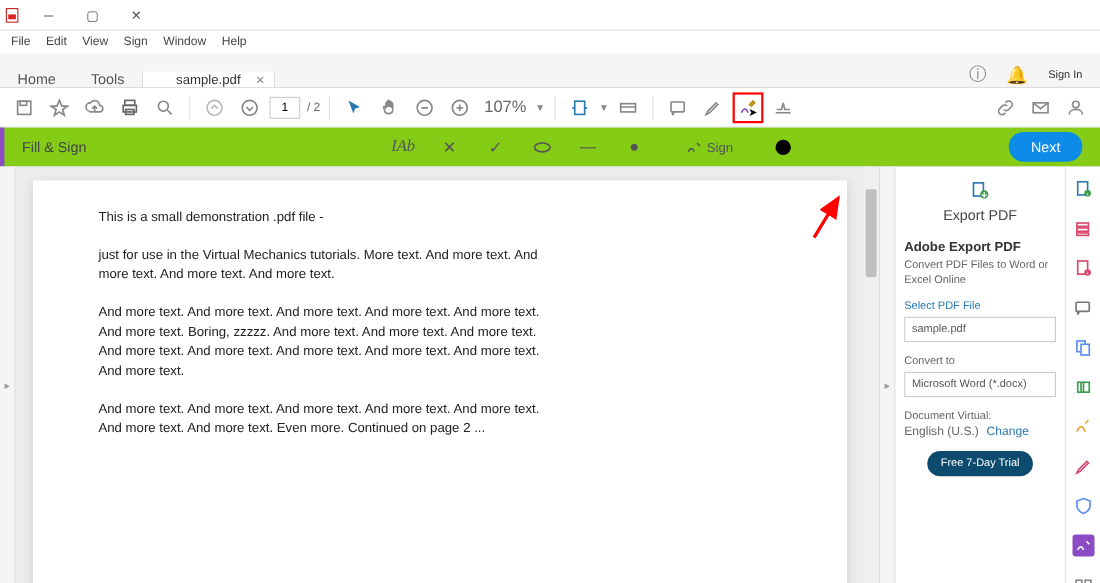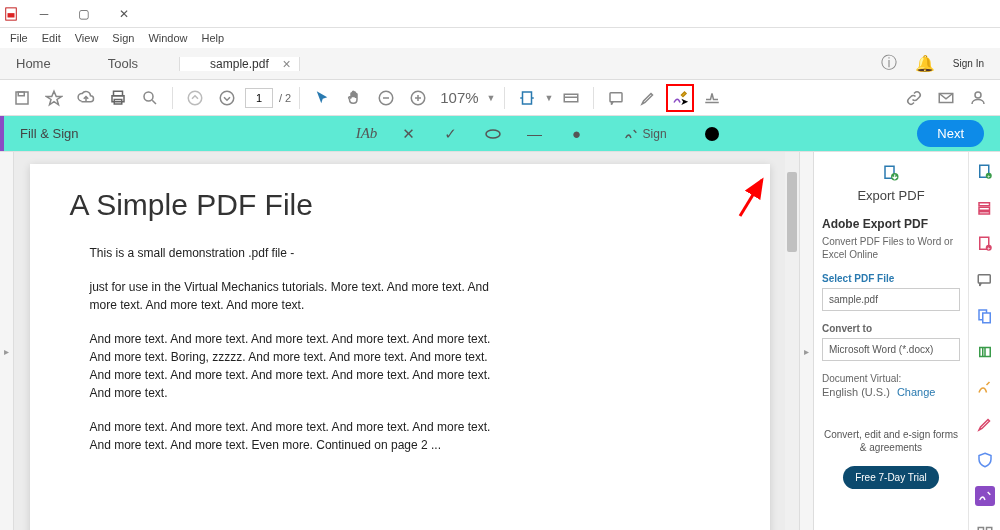--- a/index.html
+++ b/index.html
@@ -10,42 +10,42 @@
 .titlebar .pdf-icon { width: 14px; height: 14px; margin-right: 6px; }
 .titlebar .title { flex: 1; font-size: 11px; color: #555; }
 .win-controls { display: flex; gap: 0; }
 .win-btn { width: 40px; height: 24px; display: flex; align-items: center; justify-content: center; cursor: pointer; color: #555; }
 
 
 .menubar { height: 20px; display: flex; align-items: center; padding-left: 4px; gap: 2px; font-size: 11px; }
 .menubar .menu-item { padding: 2px 6px; cursor: pointer; color: #444; }
 
 
-.tabbar { height: 32px; display: flex; align-items: center; background: #f5f5f5; border-bottom: 1px solid #ddd; gap: 25px; }
+.tabbar { height: 32px; display: flex; align-items: flex-end; background: #f5f5f5; border-bottom: 1px solid #ddd; }
 .tabbar .home, .tabbar .tools { padding: 0 16px; display: flex; align-items: center; font-size: 13px; color: #555; cursor: pointer; }
 .tabbar .doc-tab { display: flex; align-items: center; padding: 0 30px 0 30px; background: #fff; border-left: 1px solid #ddd; border-right: 1px solid #ddd; font-size: 12px; position: relative; }
 .tabbar .doc-tab .closex { position: absolute; right: 8px; top: 50%; transform: translateY(-50%); cursor: pointer; color: #888; font-size: 14px; }
 .tabbar .spacer { flex: 1; }
 .tabbar .right-controls { display: flex; align-items: center; padding-right: 16px; gap: 18px; }
 .tabbar .right-controls .ic { color: #888; cursor: pointer; font-size: 16px; }
 .tabbar .signin { font-size: 10px; color: #333; cursor: pointer; }
 
 
 .maintoolbar { height: 36px; display: flex; align-items: center; background: #fff; border-bottom: 1px solid #e0e0e0; padding: 0 8px; gap: 4px; }
 .tb-btn { width: 28px; height: 28px; display: flex; align-items: center; justify-content: center; color: #666; cursor: pointer; }
 .tb-btn svg { width: 18px; height: 18px; }
 .tb-sep { width: 1px; height: 22px; background: #e0e0e0; margin: 0 4px; }
 .page-input { width: 28px; height: 20px; border: 1px solid #ccc; text-align: center; font-size: 11px; }
 .page-total { font-size: 11px; color: #666; margin-left: 2px; }
 .zoom-level { font-size: 15px; color: #666; margin: 0 4px; }
 .highlighted { border: 2px solid red; }
 .right-tb { margin-left: auto; display: flex; gap: 4px; }
 
 
-.fillsign-bar { height: 36px; display: flex; align-items: center; background: #5eead4; border-bottom: 1px solid #e0e0e0; }
+.fillsign-bar { height: 36px; display: flex; align-items: center; background: #84cc16; border-bottom: 1px solid #e0e0e0; }
 .fs-accent { width: 4px; height: 100%; background: #8a4bc4; }
 .fs-label { font-size: 13px; color: #444; padding: 0 16px; }
 .fs-tools { display: flex; align-items: center; gap: 18px; margin-left: 260px; }
 .fs-tool { width: 24px; height: 24px; display: flex; align-items: center; justify-content: center; color: #555; cursor: pointer; font-size: 15px; }
 .fs-sign { display: flex; align-items: center; gap: 4px; font-size: 12px; color: #555; cursor: pointer; margin-left: 16px; }
 .fs-color { width: 14px; height: 14px; border-radius: 50%; background: #000; margin-left: 20px; cursor: pointer; }
 .fs-right { margin-left: auto; display: flex; align-items: flex-end; gap: 12px; padding-right: 16px; }
 .btn-next { background: #0d8be8; color: #fff; border: none; border-radius: 16px; padding: 6px 20px; font-size: 13px; cursor: pointer; }
 .btn-close { background: #fff; color: #333; border: 1px solid #bbb; border-radius: 16px; padding: 6px 20px; font-size: 13px; cursor: pointer; }
 
@@ -57,21 +57,21 @@
 .page h1 { font-family: Arial, sans-serif; font-size: 30px; font-weight: normal; margin-bottom: 22px; margin-left: -20px; }
 .page p { font-family: Arial, sans-serif; font-size: 12px; line-height: 1.5; margin-bottom: 16px; color: #222; max-width: 420px; }
 .doc-scrollbar { width: 14px; background: #f0f0f0; position: relative; }
 .doc-scrollbar .thumb { position: absolute; top: 20px; left: 2px; right: 2px; height: 80px; background: #c0c0c0; border-radius: 2px; cursor: pointer; }
 
 
 .side-panel { width: 155px; background: #fff; border-left: 1px solid #ddd; display: flex; flex-direction: column; padding: 12px 8px; font-size: 11px; }
 .side-panel .export-head { display: flex; align-items: center; gap: 6px; font-size: 13px; color: #444; margin-bottom: 14px; flex-direction: column; }
 .side-panel .sub { font-size: 12px; font-weight: bold; color: #333; margin-bottom: 4px; }
 .side-panel .desc { font-size: 10px; color: #666; line-height: 1.3; margin-bottom: 12px; }
-.side-panel .lbl { font-size: 10px; color: #2a7ab0; margin-bottom: 4px; font-weight: bold; }
+.side-panel .lbl { font-size: 10px; color: #2a7ab0; margin-bottom: 4px; }
 .side-panel .select-box { border: 1px solid #ccc; padding: 5px 6px; font-size: 10px; color: #555; margin-bottom: 12px; cursor: pointer; }
 .side-panel .lang { font-size: 10px; color: #666; margin-bottom: 2px; }
 .side-panel .lang-val { font-size: 11px; color: #666; }
 .side-panel .lang-val .chg { color: #2a7ab0; cursor: pointer; margin-left: 4px; }
 .side-panel .promo { margin-top: 30px; text-align: center; font-size: 10px; color: #555; line-height: 1.3; }
 .side-panel .trial-btn { background: #0c4a6e; color: #fff; border: none; border-radius: 14px; padding: 6px 12px; font-size: 10px; margin: 12px auto 0; display: block; cursor: pointer; }
 .collapse-handle { width: 14px; display:flex; align-items:center; justify-content:center; color:#999; background:#f5f5f5; border-left:1px solid #ddd; cursor:pointer; font-size:10px; }
 
 
 .icon-rail { width: 32px; background: #fff; border-left: 1px solid #e5e5e5; display: flex; flex-direction: column; align-items: center; padding-top: 10px; gap: 16px; }
@@ -277,21 +277,20 @@
   <div class="fs-right">
     <button class="btn-next">Next</button>
   </div>
 </div>
 
 <div class="content-area">
   <div class="left-gutter">▸</div>
 
   <div class="doc-viewport">
     <div class="page">
-      <h1>A Simple PDF File</h1>
       <p>This is a small demonstration .pdf file -</p>
       <p>just for use in the Virtual Mechanics tutorials. More text. And more text. And more text. And more text. And more text.</p>
       <p>And more text. And more text. And more text. And more text. And more text. And more text. Boring, zzzzz. And more text. And more text. And more text. And more text. And more text. And more text. And more text. And more text. And more text.</p>
       <p>And more text. And more text. And more text. And more text. And more text. And more text. And more text. Even more. Continued on page 2 ...</p>
     </div>
     <svg class="red-arrow" width="40" height="50" viewBox="0 0 40 50">
         <defs>
           <marker id="ah" markerWidth="8" markerHeight="8" refX="6" refY="3" orient="auto">
             <polygon points="0,0 7,3 0,6" fill="red"></polygon>
           </marker>
@@ -319,21 +318,20 @@
     <div class="desc">Convert PDF Files to Word or Excel Online</div>
     <div class="lbl">Select PDF File</div>
     <div class="select-box">sample.pdf</div>
     <div class="lbl" style="color:#666">Convert to</div>
     <div class="select-box">Microsoft Word (*.docx)</div>
     <div class="lang">Document Virtual:</div>
     <div class="lang-val">
       <span>English (U.S.)</span>
       <span class="chg">Change</span>
     </div>
-    <div class="promo">Convert, edit and e-sign forms &amp; agreements</div>
     <button class="trial-btn">Free 7-Day Trial</button>
   </div>
 
   <div class="icon-rail">
     <div class="rail-ic">
         <svg width="18" height="18" viewBox="0 0 24 24">
           <rect x="5" y="3" width="12" height="16" fill="none" stroke="#2a7ab0" stroke-width="2"></rect>
           <circle cx="17" cy="17" r="4" fill="#3a9b4a"></circle>
           <text x="17" y="20" font-size="7" fill="#fff" text-anchor="middle">+</text>
         </svg>

